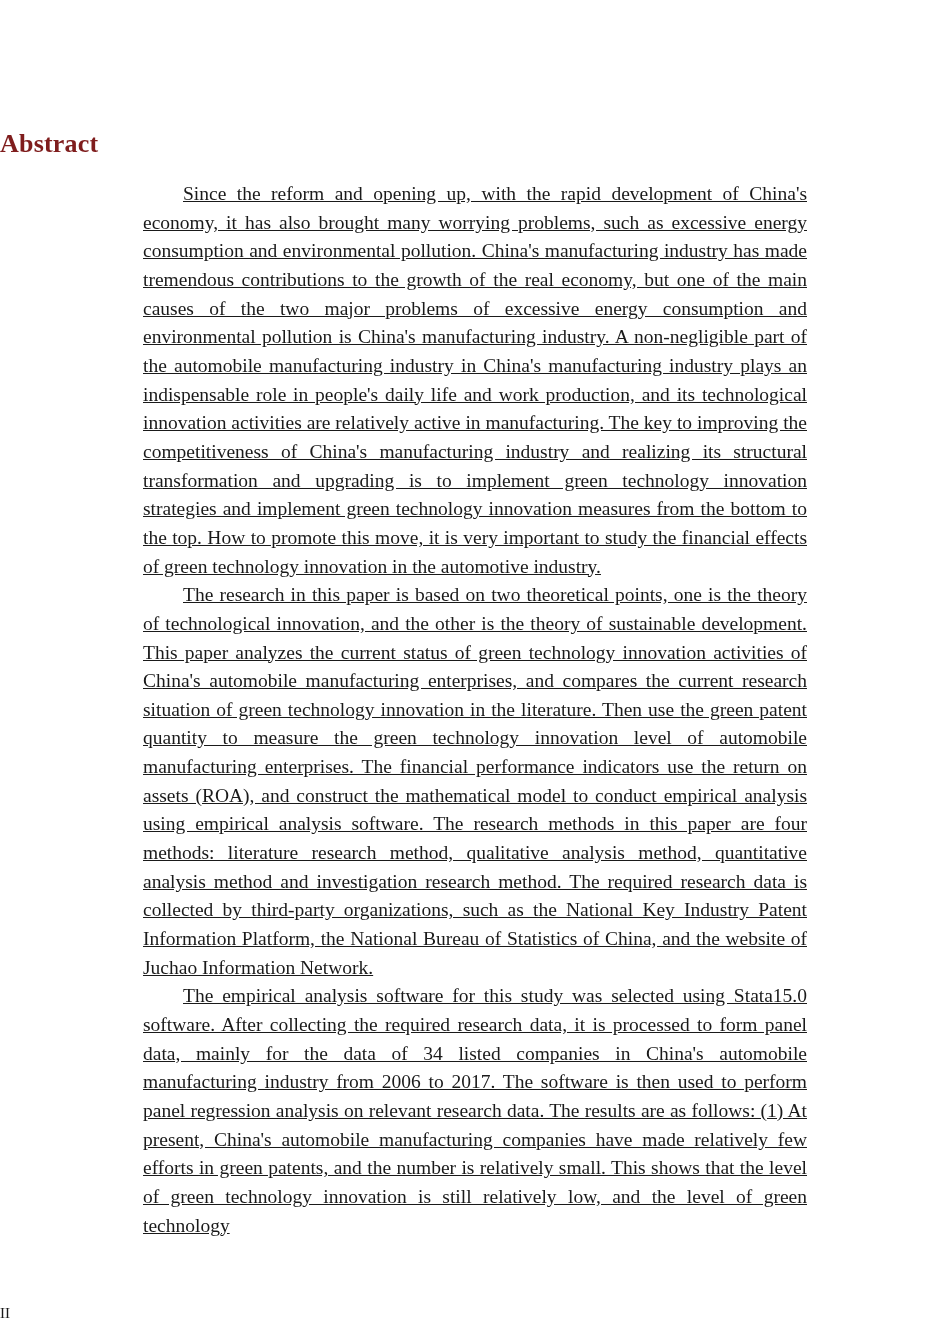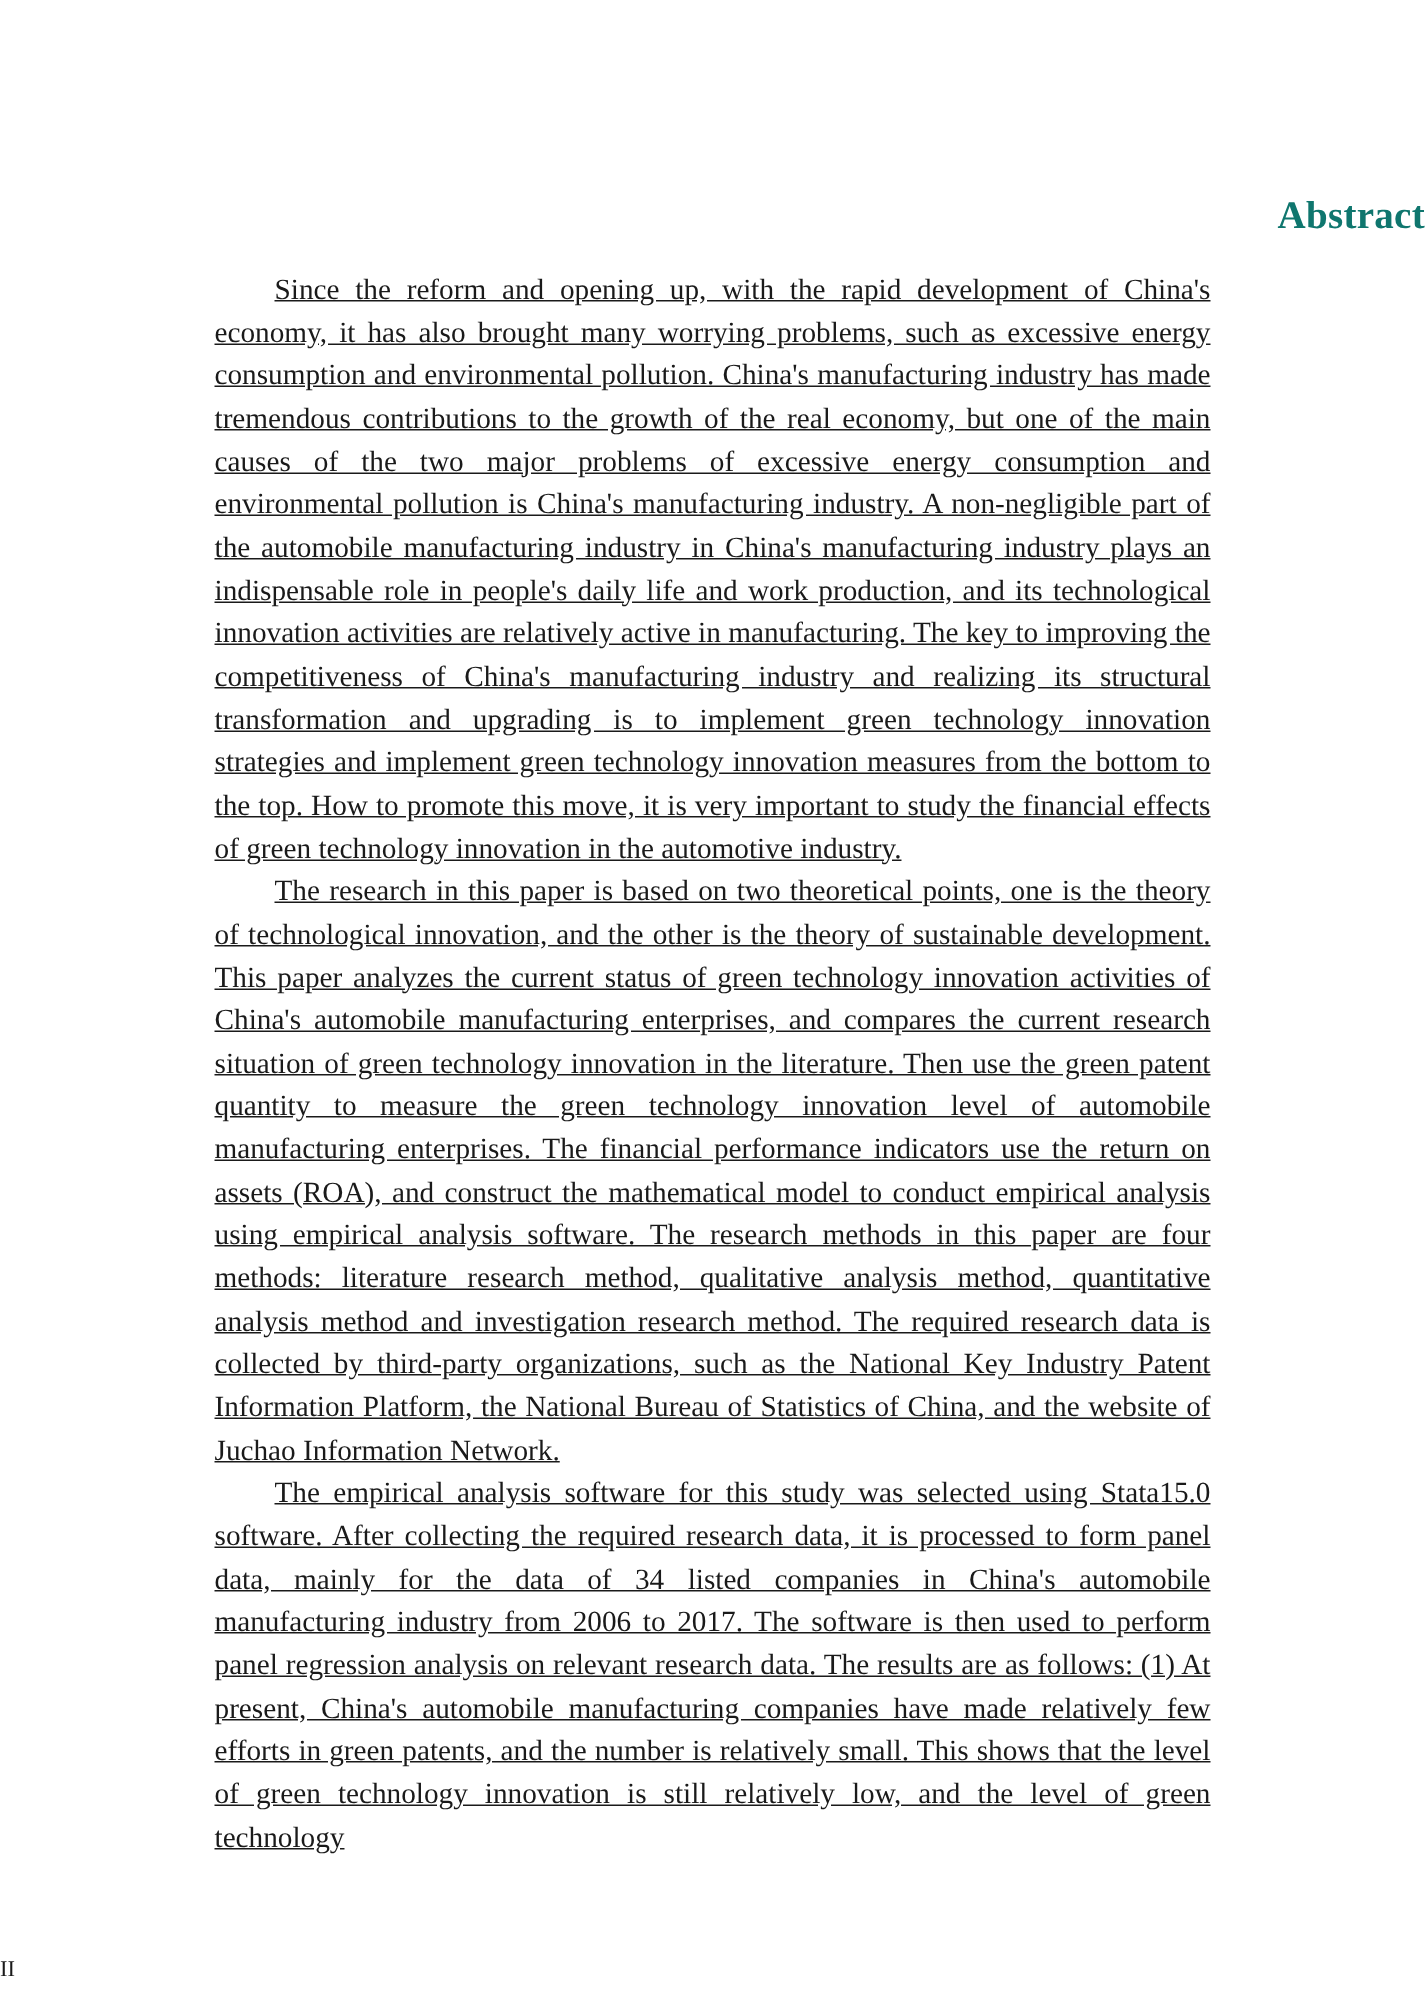--- a/index.html
+++ b/index.html
@@ -20,26 +20,26 @@
     font-family: "Liberation Serif", "DejaVu Serif", serif;
     color: #1a1a1a;
   }
 
   
   .page-heading {
     position: absolute;
     top: 112px;
     left: 0;
     width: 950px;
-    text-align: right;
+    text-align: left;
     font-family: "Liberation Serif", "DejaVu Serif", serif;
     font-size: 26px;
     font-weight: bold;
     letter-spacing: 0.2px;
-    color: #0f766e;
+    color: #7f1d1d;
     line-height: 30px;
   }
 
   
   .body-column {
     position: absolute;
     top: 180px;
     left: 143px;
     width: 664px;
   }

